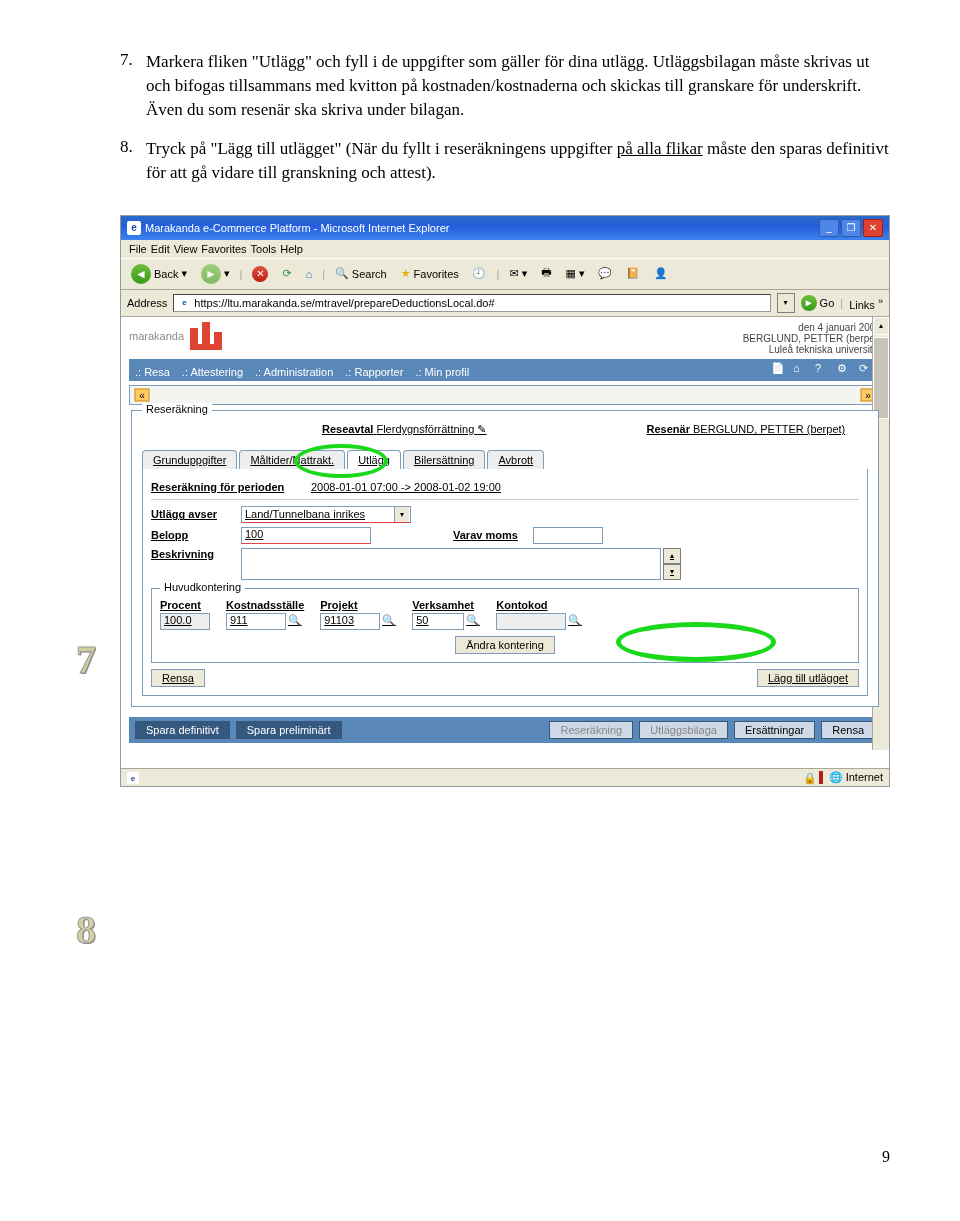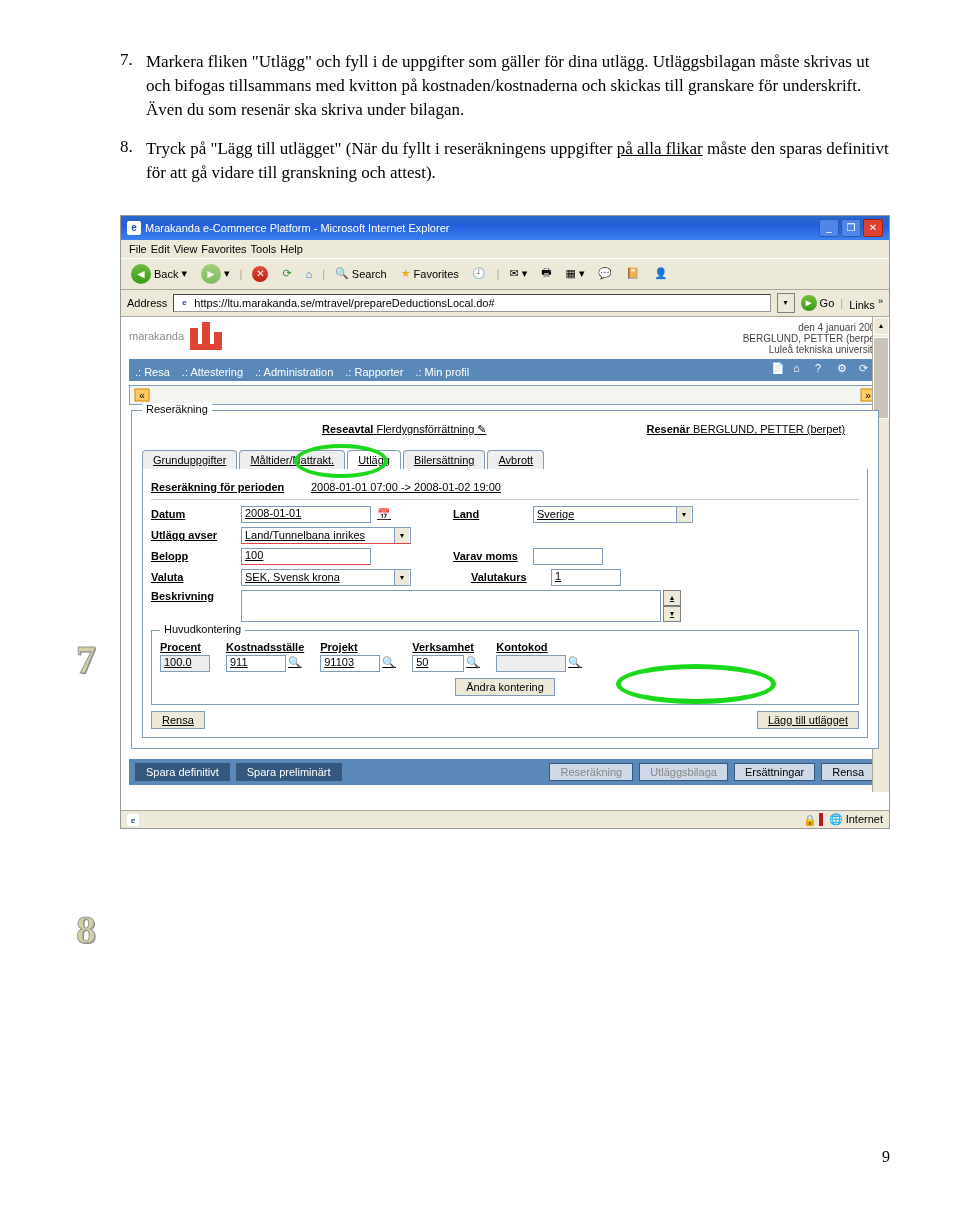--- a/index.html
+++ b/index.html
@@ -291,42 +291,29 @@
             <span class="tabcircle"></span>
           </div>
 
           <div class="formarea">
             <div class="frow">
               <span class="fl" style="width:160px">Reseräkning för perioden</span>
               <span>2008-01-01 07:00 -&gt; 2008-01-02 19:00</span>
             </div>
             <hr style="border:none;border-top:1px solid #ccc;margin:6px 0">
             <div class="frow">
-              <span class="fl">Datum</span>
-              <span class="inp" style="width:130px">2008-01-01</span>
-              <span class="calicon">📅</span>
-              <span class="fl2">Land</span>
-              <span class="sel" style="width:160px">Sverige</span>
-            </div>
-            <div class="frow">
               <span class="fl">Utlägg avser</span>
               <span class="sel redline" style="width:170px">Land/Tunnelbana inrikes</span>
             </div>
             <div class="frow">
               <span class="fl">Belopp</span>
               <span class="inp redline" style="width:130px">100</span>
               <span style="width:22px"></span>
               <span class="fl2">Varav moms</span>
               <span class="inp" style="width:70px"></span>
-            </div>
-            <div class="frow">
-              <span class="fl">Valuta</span>
-              <span class="sel" style="width:170px">SEK, Svensk krona</span>
-              <span class="fl2">Valutakurs</span>
-              <span class="inp" style="width:70px">1</span>
             </div>
             <div class="frow" style="align-items:flex-start">
               <span class="fl">Beskrivning</span>
               <span class="inp" style="width:420px;height:32px"></span>
               <span style="display:flex;flex-direction:column;margin-left:2px">
                 <span class="dd" style="height:14px">▴</span>
                 <span class="dd" style="height:14px">▾</span>
               </span>
             </div>
 

